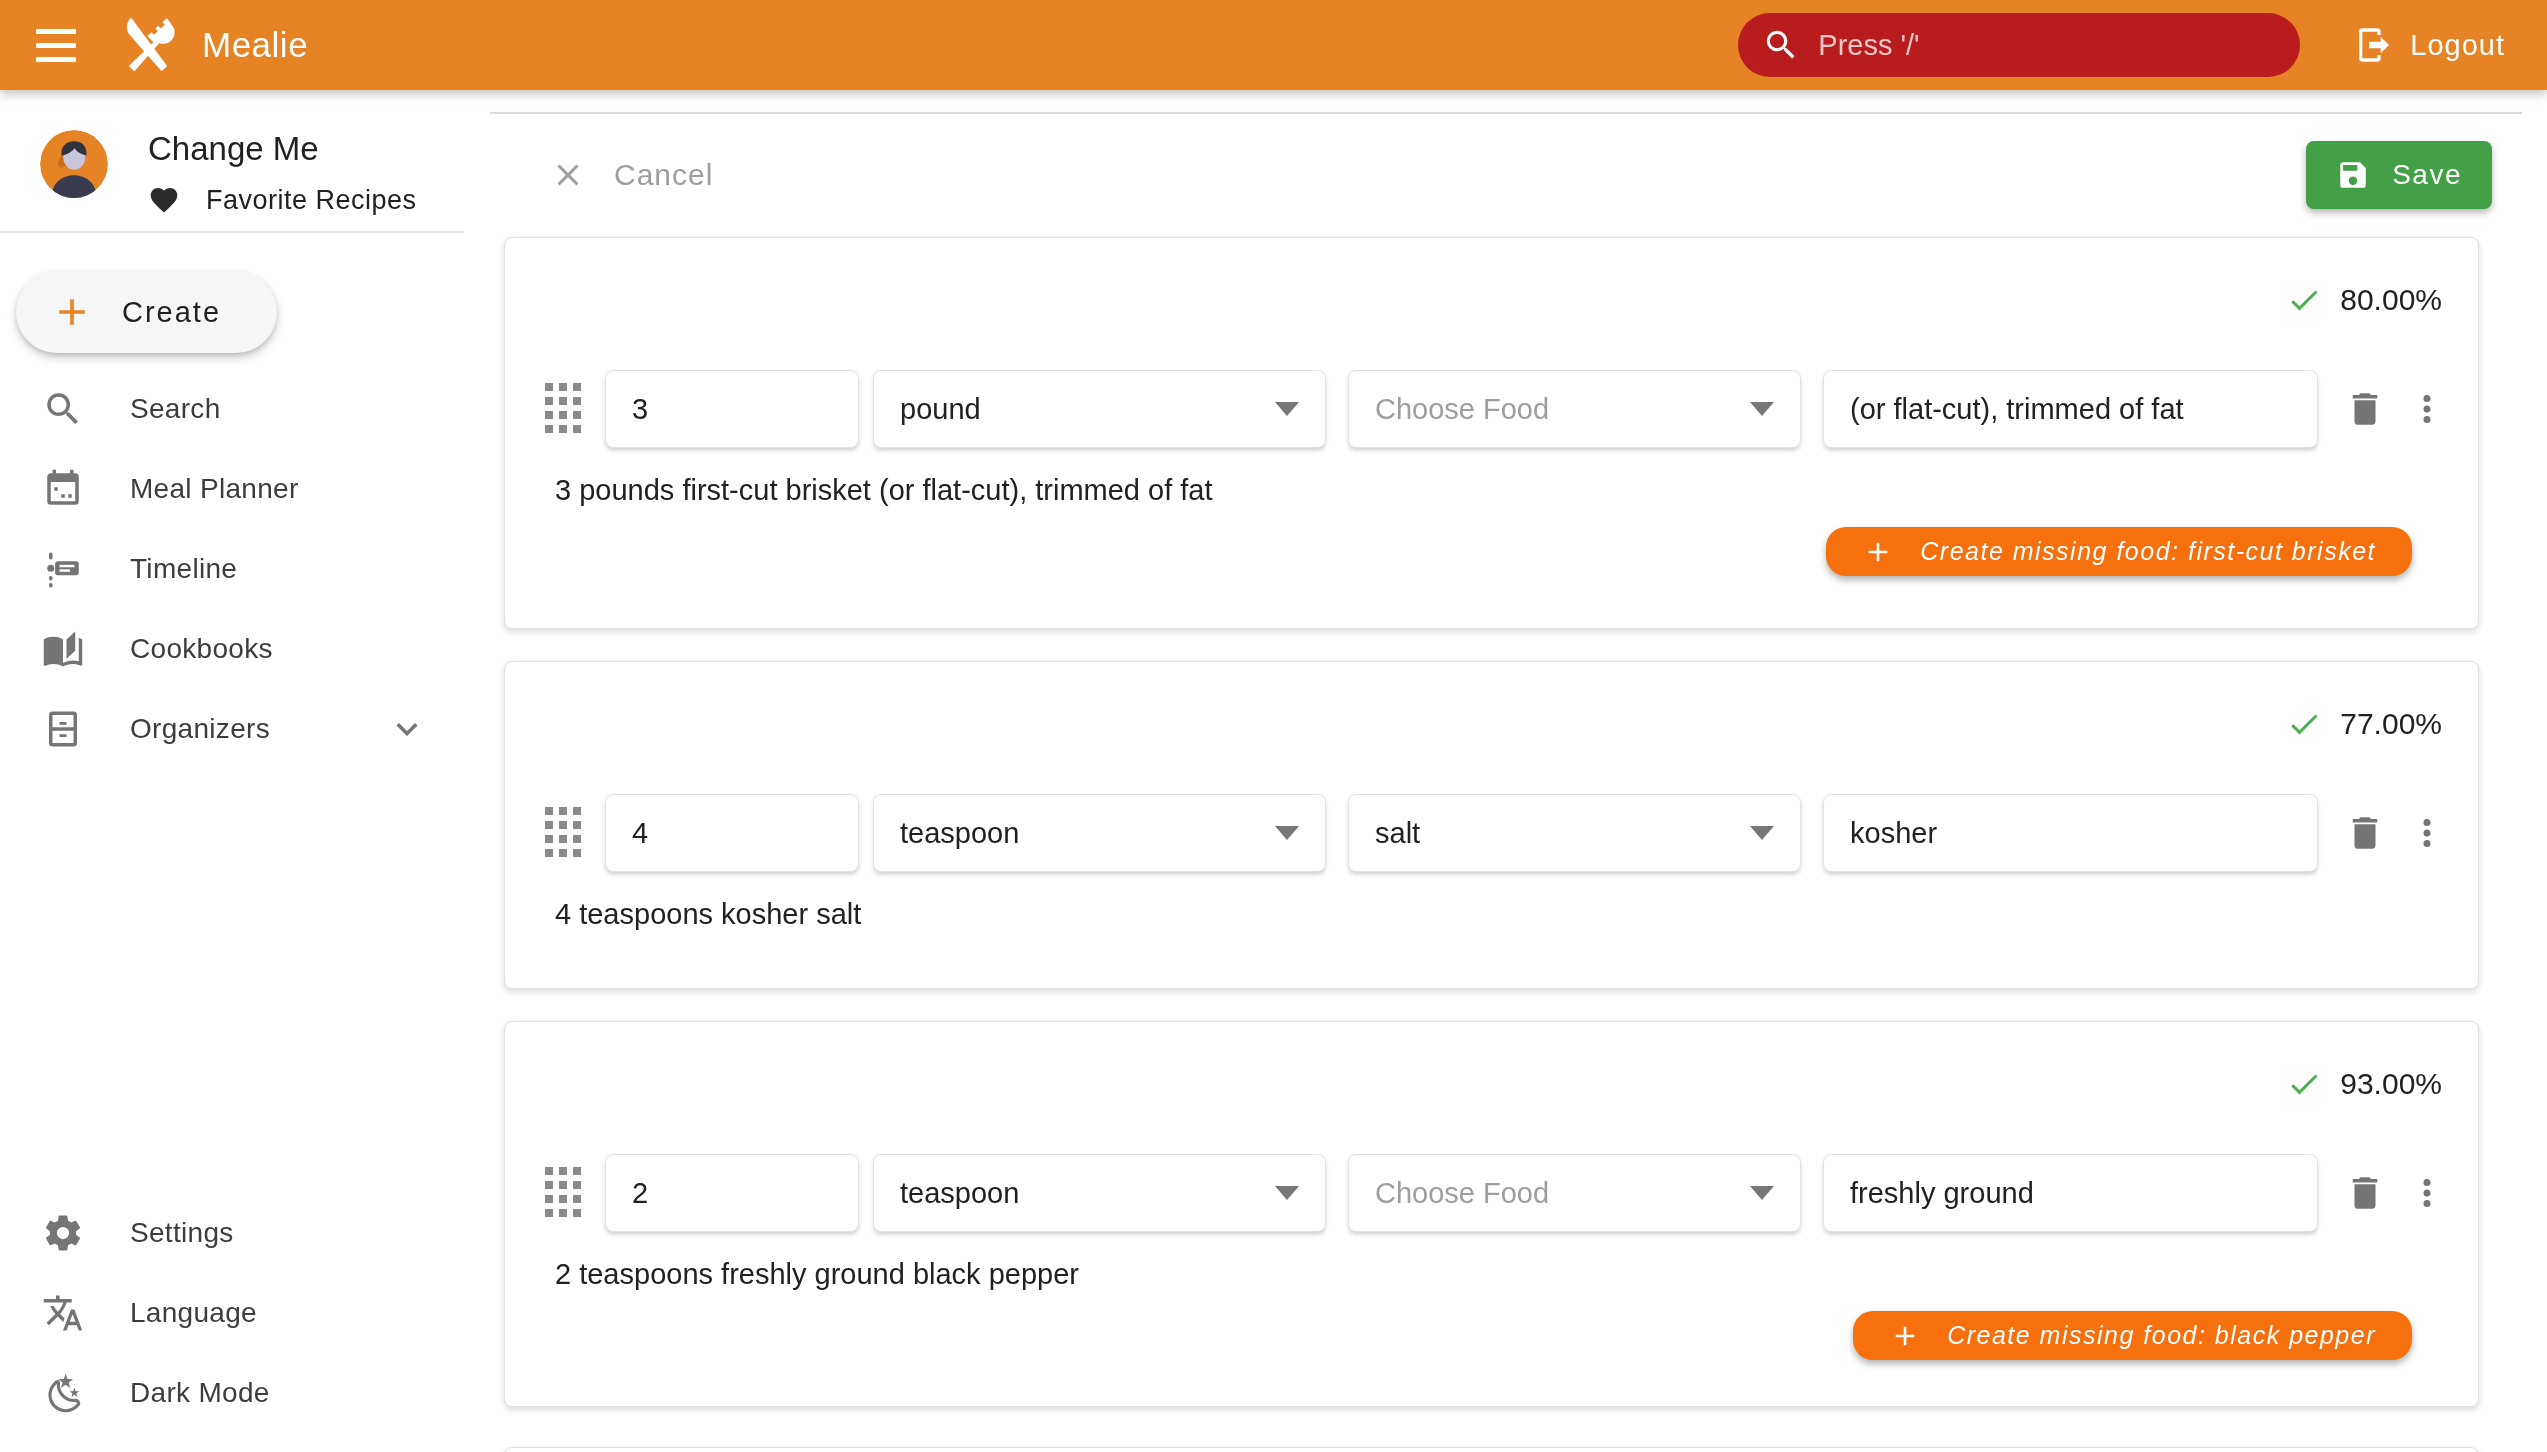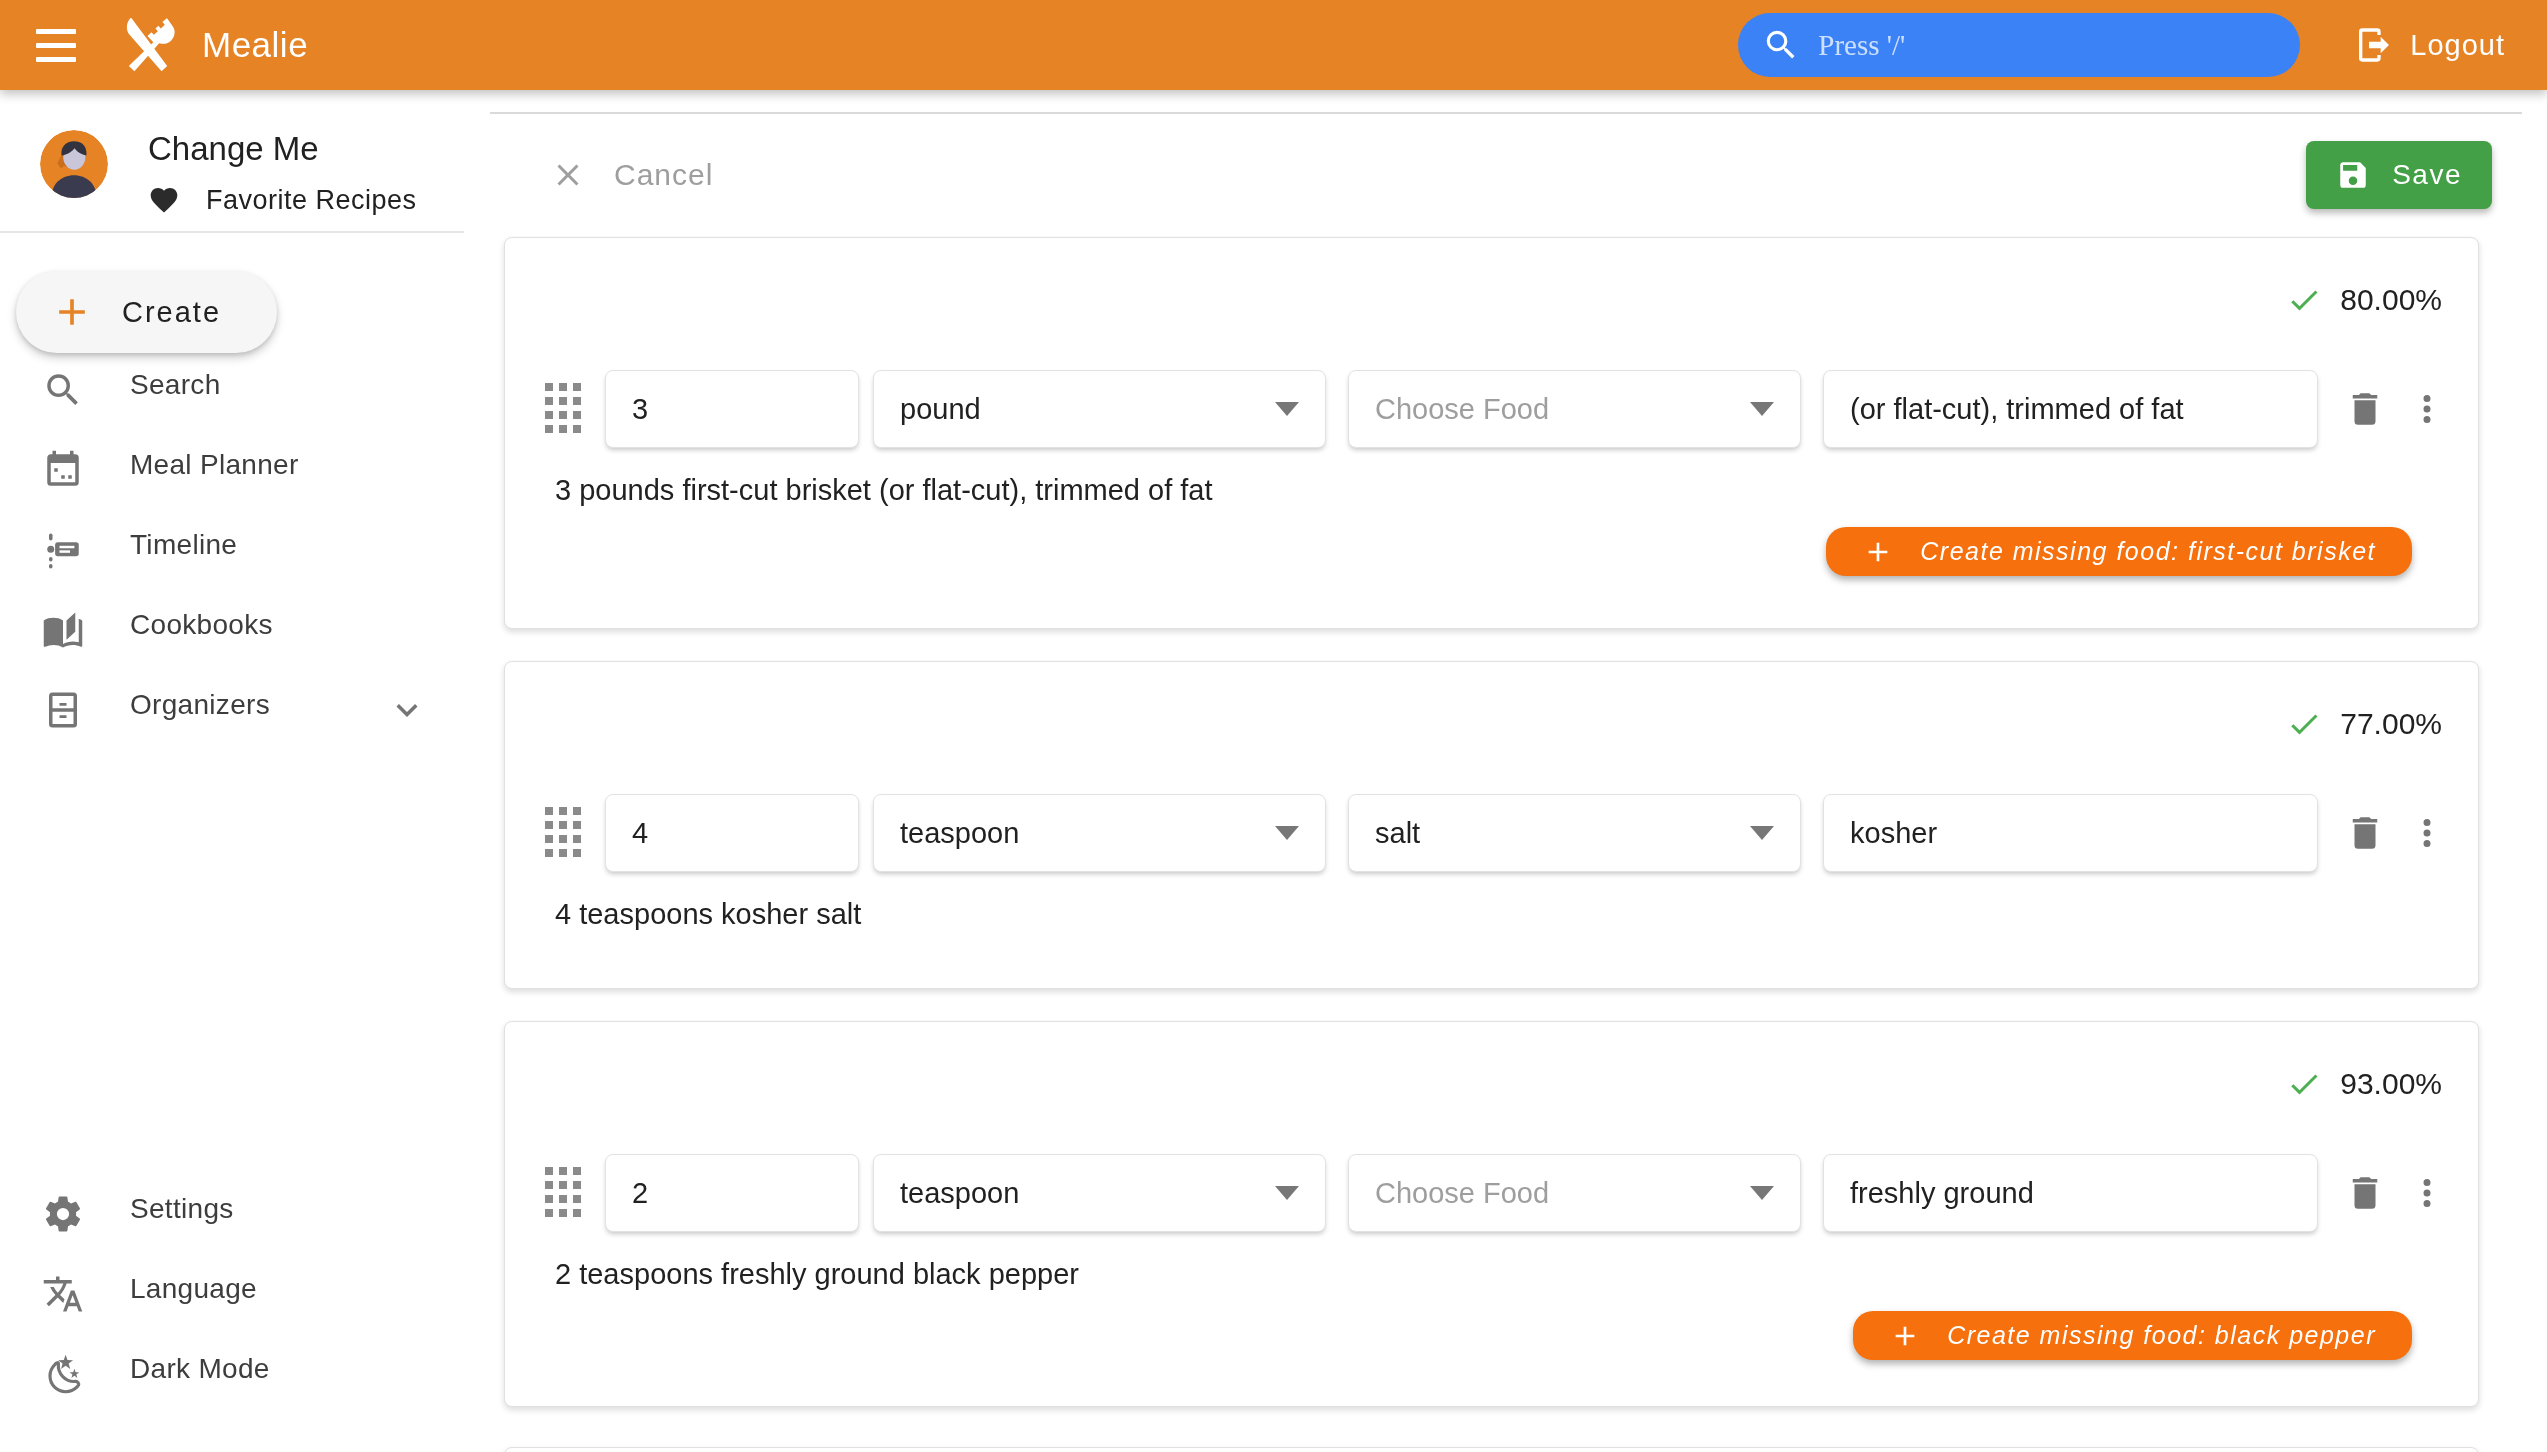--- a/index.html
+++ b/index.html
@@ -9,22 +9,22 @@
   
   .appbar { position:fixed; top:0; left:0; width:2547px; height:90px;
     background:#E58325; display:flex; align-items:center; padding:0 26px;
     box-shadow:0 4px 10px rgba(0,0,0,.25); z-index:50; }
   .hamburger { width:60px; height:60px; display:flex; flex-direction:column;
     justify-content:center; gap:9px; padding:0 10px; cursor:pointer; }
   .hamburger span { display:block; height:5px; background:#fff; border-radius:1px; }
   .logo { width:64px; height:64px; margin-left:30px; }
   .app-title { color:#fff; font-size:35px; font-weight:500; margin-left:22px; letter-spacing:0.5px; }
   .appbar-spacer { flex:1; }
-  .searchpill { width:562px; height:64px; border-radius:32px; background:#3b82f6;
-    display:flex; align-items:center; padding:0 24px; margin-right:38px;font-family:Liberation Serif, serif; }
+  .searchpill { width:562px; height:64px; border-radius:32px; background:#b91c1c;
+    display:flex; align-items:center; padding:0 24px; margin-right:38px; }
   .searchpill svg { width:38px; height:38px; flex:none; }
   .search-ph { color:rgba(255,255,255,.75); font-size:29px; margin-left:18px; }
   .logout { display:flex; align-items:center; gap:16px; color:#fff; font-size:29px;
     font-weight:500; letter-spacing:1px; padding:0 16px; cursor:pointer; }
   .logout svg { width:40px; height:40px; }
 
   
   .sidebar { position:fixed; top:90px; left:0; width:488px; height:1363px;
     background:#fff; border-right:2px solid #E0E0E0; display:flex; flex-direction:column; }
   .userblock { display:flex; align-items:flex-start; padding:40px 0 0 40px; height:141px; }
@@ -34,21 +34,21 @@
   .favline { display:flex; align-items:center; gap:26px; margin-top:16px; }
   .favline svg { width:32px; height:32px; }
   .favlabel { font-size:27px; font-weight:500; letter-spacing:0.5px; color:#212121; }
   .sidebar-divider { border-bottom:2px solid #E6E6E6; }
   .create-btn { margin:38px 0 0 16px; width:261px; height:82px; border-radius:41px;
     background:#F6F6F6; box-shadow:0 5px 10px rgba(0,0,0,.18), 0 2px 4px rgba(0,0,0,.12);
     display:flex; align-items:center; padding:0 34px; gap:28px; cursor:pointer; }
   .create-btn svg { width:44px; height:44px; }
   .create-label { font-size:29px; font-weight:500; letter-spacing:2px; color:#212121; }
   .navlist { margin-top:16px; }
-  .navitem { height:80px; display:flex; align-items:flex-start; padding:0 0 0 42px; cursor:pointer; }
+  .navitem { height:80px; display:flex; align-items:center; padding:0 0 0 42px; cursor:pointer; }
   .navitem svg { width:42px; height:42px; flex:none; }
   .navlabel { font-size:28px; font-weight:500; letter-spacing:0.3px; color:#3d3d3d; margin-left:46px; }
   .nav-chevron { margin-left:auto; margin-right:58px; width:40px; height:40px; }
   .sidebar-bottom { margin-top:auto; padding-bottom:20px; }
 
   
   .main { position:fixed; top:90px; left:464px; width:2058px; height:1363px;
     background:#fff; overflow:hidden; }
   .top-divider { border-top:2px solid #DADADA; margin:22px 0 0 26px; }
   .toolbar { height:121px; display:flex; align-items:center; padding:0 30px 0 86px; }

